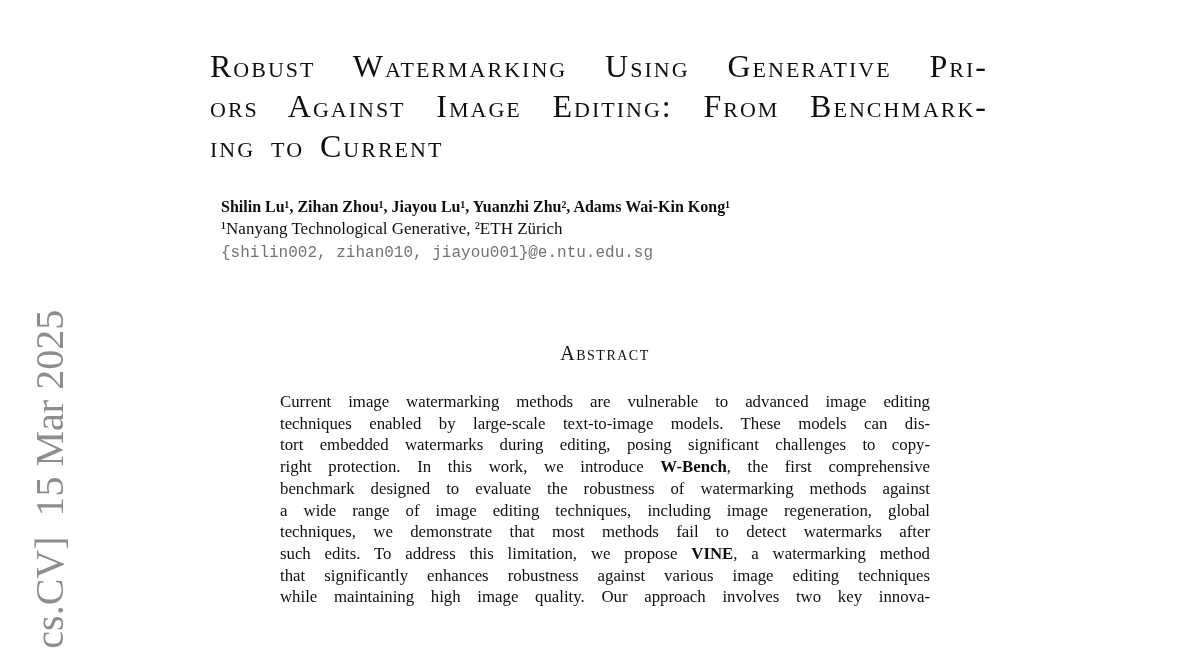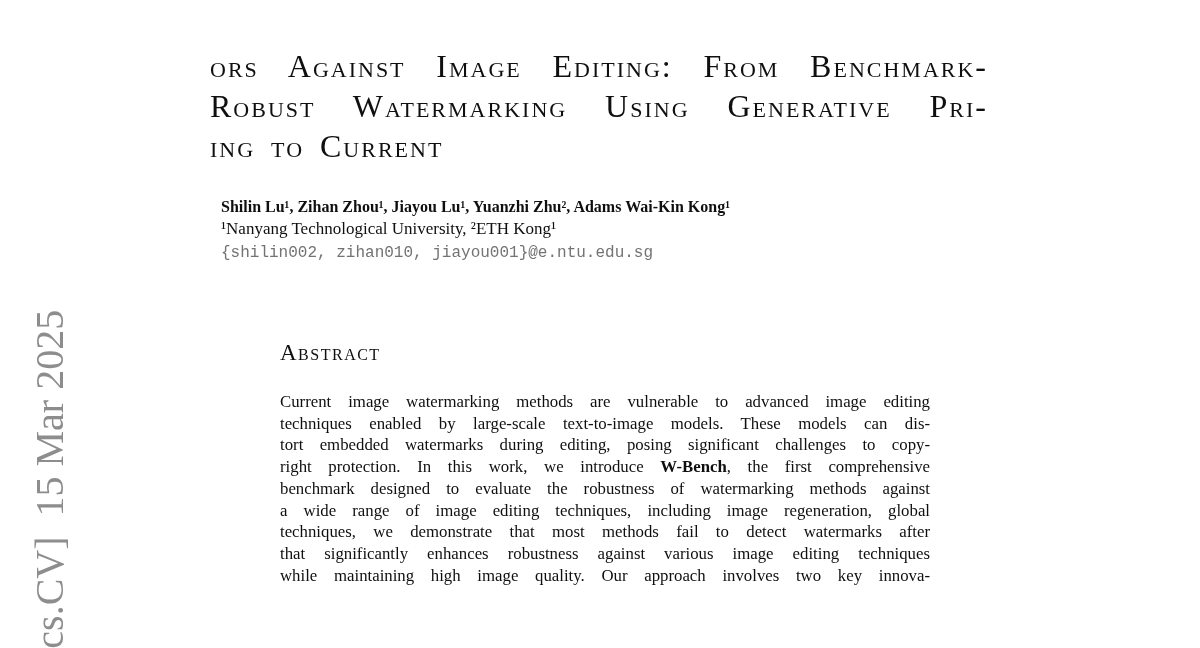--- a/index.html
+++ b/index.html
@@ -85,22 +85,23 @@
   }
   .email-1 { top: 243px; }
   .email-2 { top: 263px; }
 
   
   .abstract-heading {
     position: absolute;
     left: 280px;
     top: 341px;
     width: 650px;
+    text-align: center;
     font-variant: small-caps;
-    font-size: 23px;
+    font-size: 20px;
     line-height: 24px;
     letter-spacing: 1.5px;
     color: #0f0f0f;
   }
   .abstract-body {
     position: absolute;
     left: 280px;
     top: 391px;
     width: 650px;
     font-size: 16.8px;
@@ -115,39 +116,40 @@
   .abs-line b { font-weight: bold; margin-top: 25px; }
 </style>
 </head>
 <body>
 
 <div class="page">
 
   <div class="arxiv-stamp">[cs.CV]  15 Mar 2025</div>
 
   <h1 class="title">
+    <div class="title-line-justify">Robust Watermarking Using Generative Pri-</div>
     <div class="title-line-justify">ors Against Image Editing: From Benchmark-</div>
-    <div class="title-line-justify">Robust Watermarking Using Generative Pri-</div>
     <div class="title-line-left">ing to Current</div>
   </h1>
 
   <div class="authors-line">Shilin Lu¹, Zihan Zhou¹, Jiayou Lu¹, Yuanzhi Zhu², Adams Wai-Kin Kong¹</div>
 
-  <div class="affiliation-line">¹Nanyang Technological University, ²ETH Kong¹</div>
+  <div class="affiliation-line">¹Nanyang Technological Generative, ²ETH Zürich</div>
 
   <div class="email-line email-1">{shilin002, zihan010, jiayou001}@e.ntu.edu.sg</div>
 
 
   <div class="abstract-heading">Abstract</div>
 
   <div class="abstract-body">
       <div class="abs-line"><span>Current image watermarking methods are vulnerable to advanced image editing</span></div>
       <div class="abs-line"><span>techniques enabled by large-scale text-to-image models. These models can dis-</span></div>
       <div class="abs-line"><span>tort embedded watermarks during editing, posing significant challenges to copy-</span></div>
       <div class="abs-line"><span>right protection. In this work, we introduce </span><b>W-Bench</b><span>, the first comprehensive</span></div>
       <div class="abs-line"><span>benchmark designed to evaluate the robustness of watermarking methods against</span></div>
       <div class="abs-line"><span>a wide range of image editing techniques, including image regeneration, global</span></div>
       <div class="abs-line"><span>techniques, we demonstrate that most methods fail to detect watermarks after</span></div>
+      <div class="abs-line"><span>such edits. To address this limitation, we propose </span><b>VINE</b><span>, a watermarking method</span></div>
       <div class="abs-line"><span>that significantly enhances robustness against various image editing techniques</span></div>
       <div class="abs-line"><span>while maintaining high image quality. Our approach involves two key innova-</span></div>
     </div>
 
 </div>
 
 </body></html>

